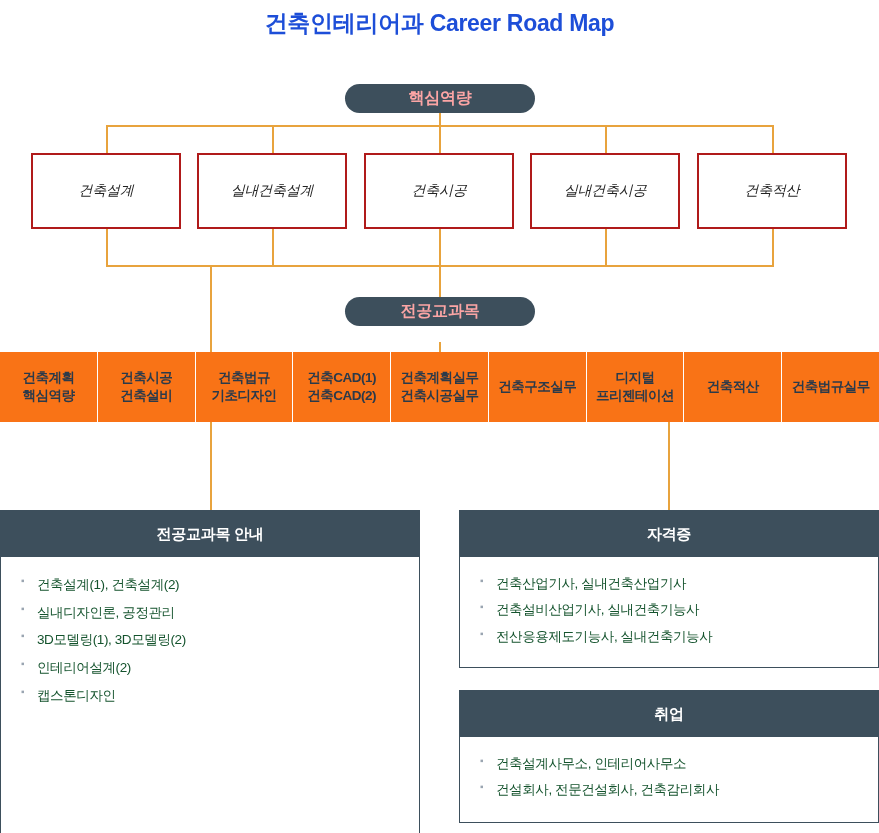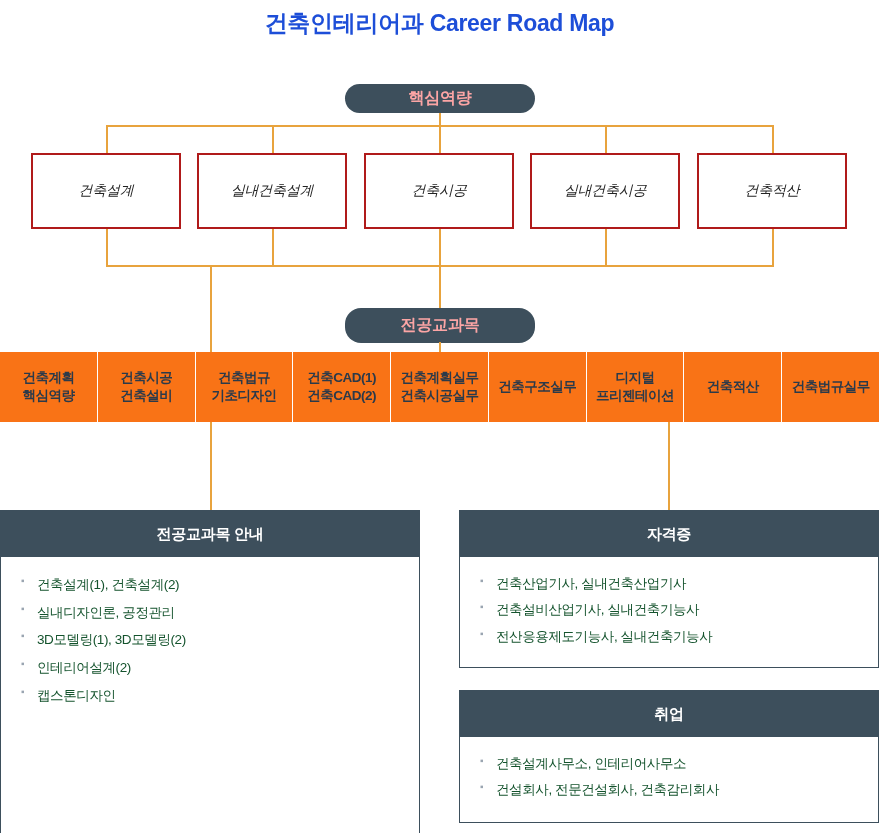--- a/index.html
+++ b/index.html
@@ -159,21 +159,21 @@
   <div class="ln lnv" style="left:439px; top:229px; height:37px;"></div>
   <div class="ln lnv" style="left:605px; top:229px; height:37px;"></div>
   <div class="ln lnv" style="left:772px; top:229px; height:37px;"></div>
   <div class="ln lnh" style="left:106px; top:265px; width:668px;"></div>
 
   <div class="ln lnv" style="left:439px; top:265px; height:48px;"></div>
 
   <div class="ln lnv" style="left:210px; top:265px; height:87px;"></div>
   <div class="ln lnv" style="left:210px; top:422px; height:88px;"></div>
 
-  <div class="pill" style="left:345px; top:308px; width:190px; height:35px;">전공교과목</div>
+  <div class="pill" style="left:345px; top:297px; width:190px; height:29px;">전공교과목</div>
   <div class="ln lnv" style="left:439px; top:342px; height:10px;"></div>
 
   <div id="subject-band">
     <div class="subject-cell">
       <span>건축계획</span>
       <span>핵심역량</span>
     </div>
     <div class="subject-cell">
       <span>건축시공</span>
       <span>건축설비</span>

